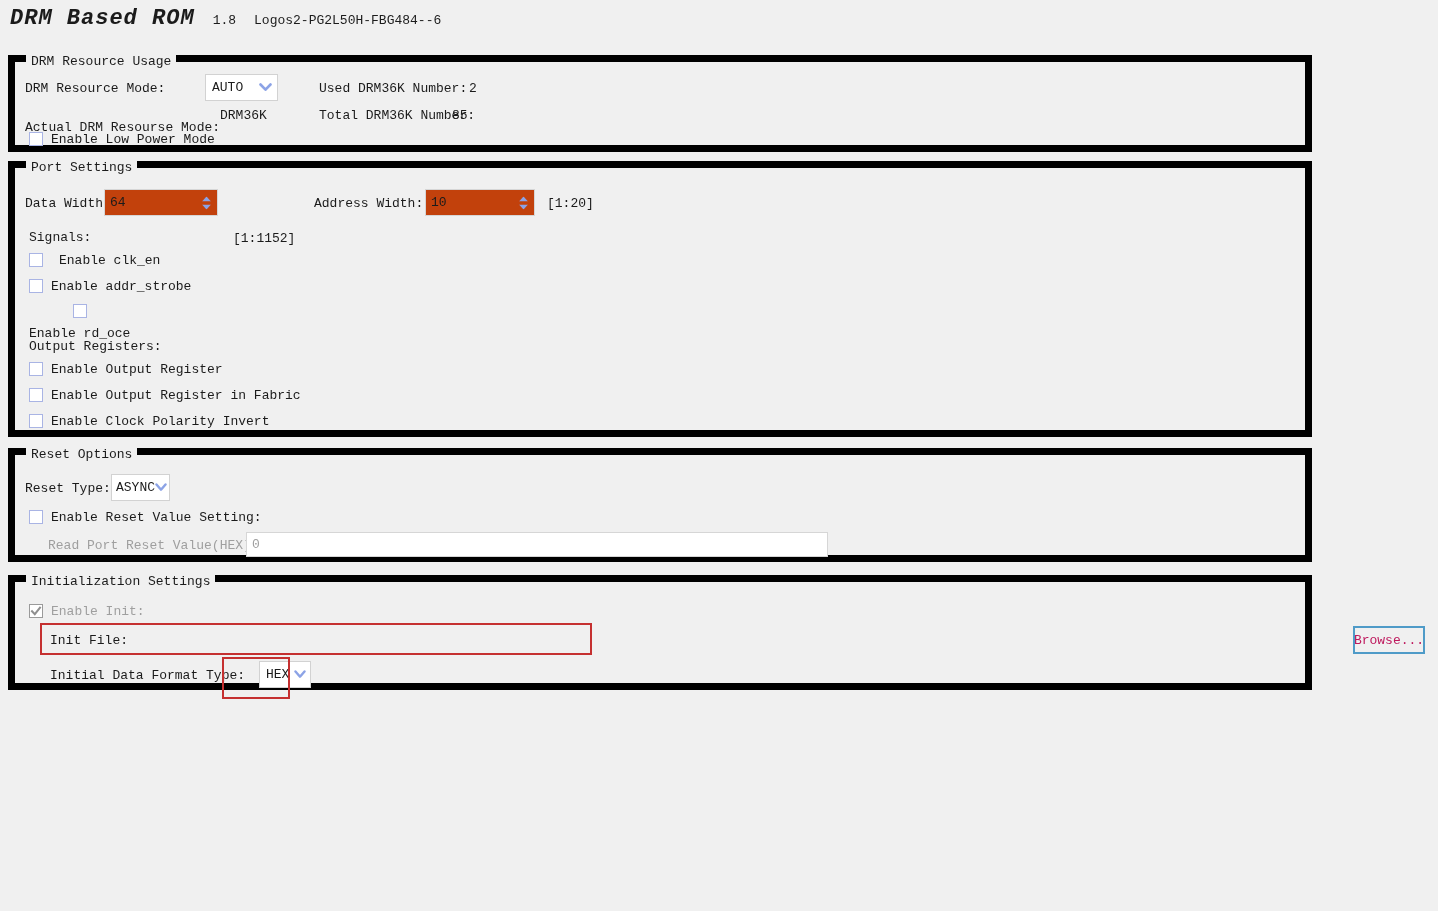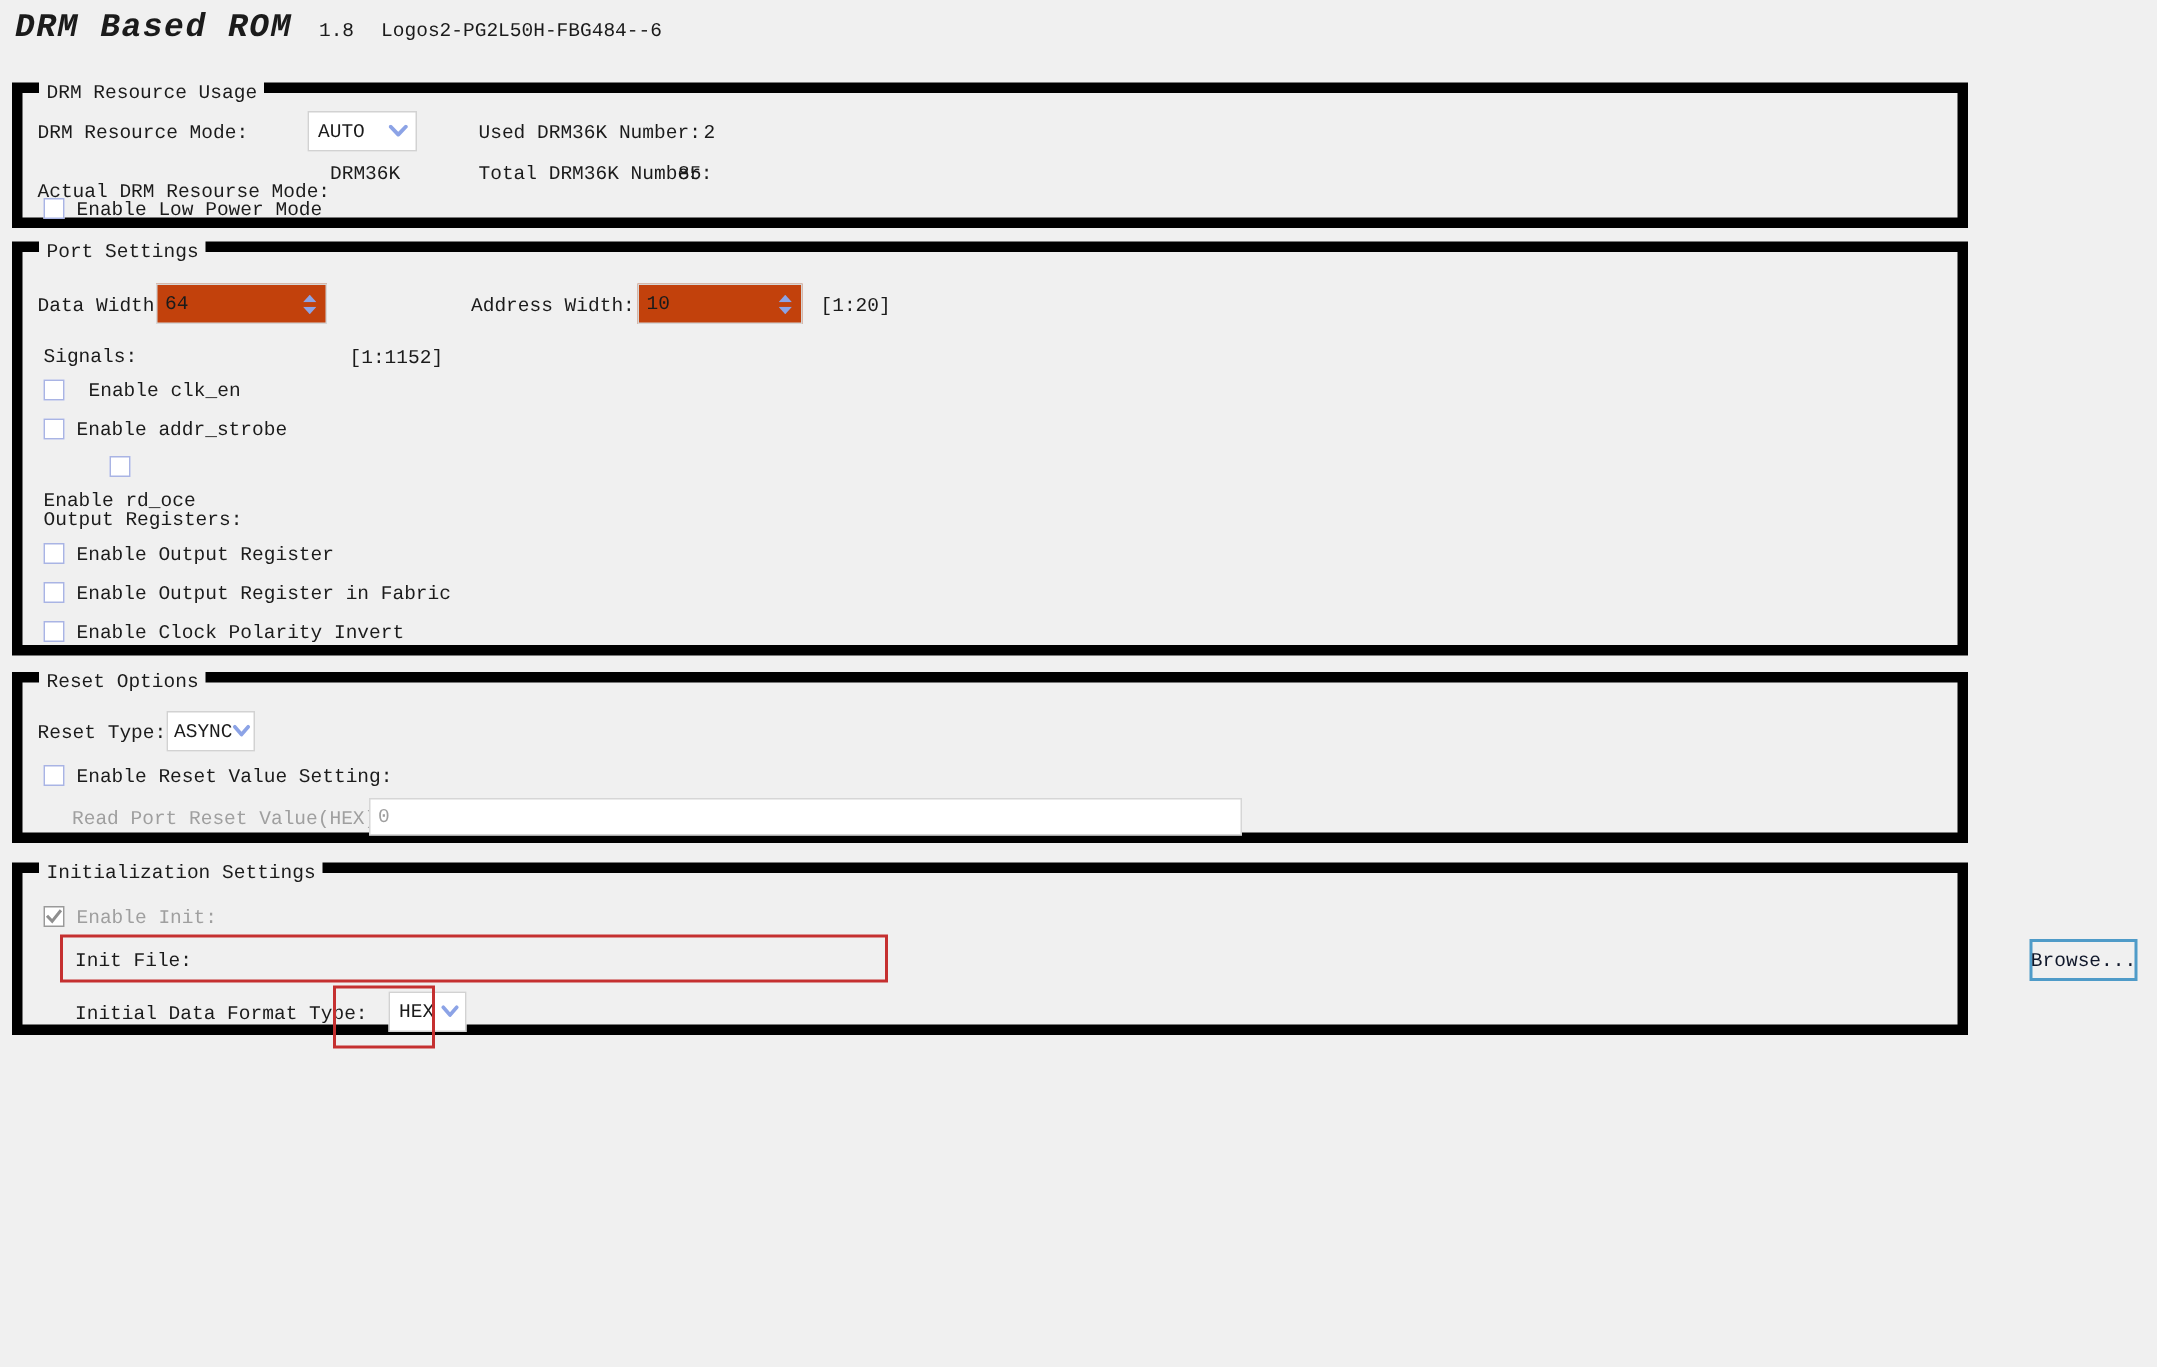--- a/index.html
+++ b/index.html
@@ -46,21 +46,21 @@
   .txt:disabled{color:#9f9f9f;background:#ffffff;}
   
   .spin{position:absolute;}
   .spin input{position:absolute;left:0;top:0;width:100%;height:100%;padding-right:22px;}
   .arrows{position:absolute;right:7px;top:50%;transform:translateY(-50%);display:flex;flex-direction:column;gap:3px;z-index:2;cursor:pointer;}
   
   .redbox{position:absolute;border:2px solid #c53030;box-sizing:border-box;z-index:6;pointer-events:none;background:transparent;}
   
   .btn{
     position:absolute;box-sizing:border-box;background:#f0f0f0;border:2px solid #4f9bc8;
-    font-family:inherit;font-size:13px;color:#0f172a;display:flex;align-items:center;justify-content:center;
+    font-family:inherit;font-size:13px;color:#be185d;display:flex;align-items:center;justify-content:center;
     cursor:pointer;
   }
 </style>
 </head>
 <body>
 
 <div class="hdr">
   <span class="title">DRM Based ROM</span>
   <span class="sub">1.8</span>
   <span class="sub">Logos2-PG2L50H-FBG484--6</span>

